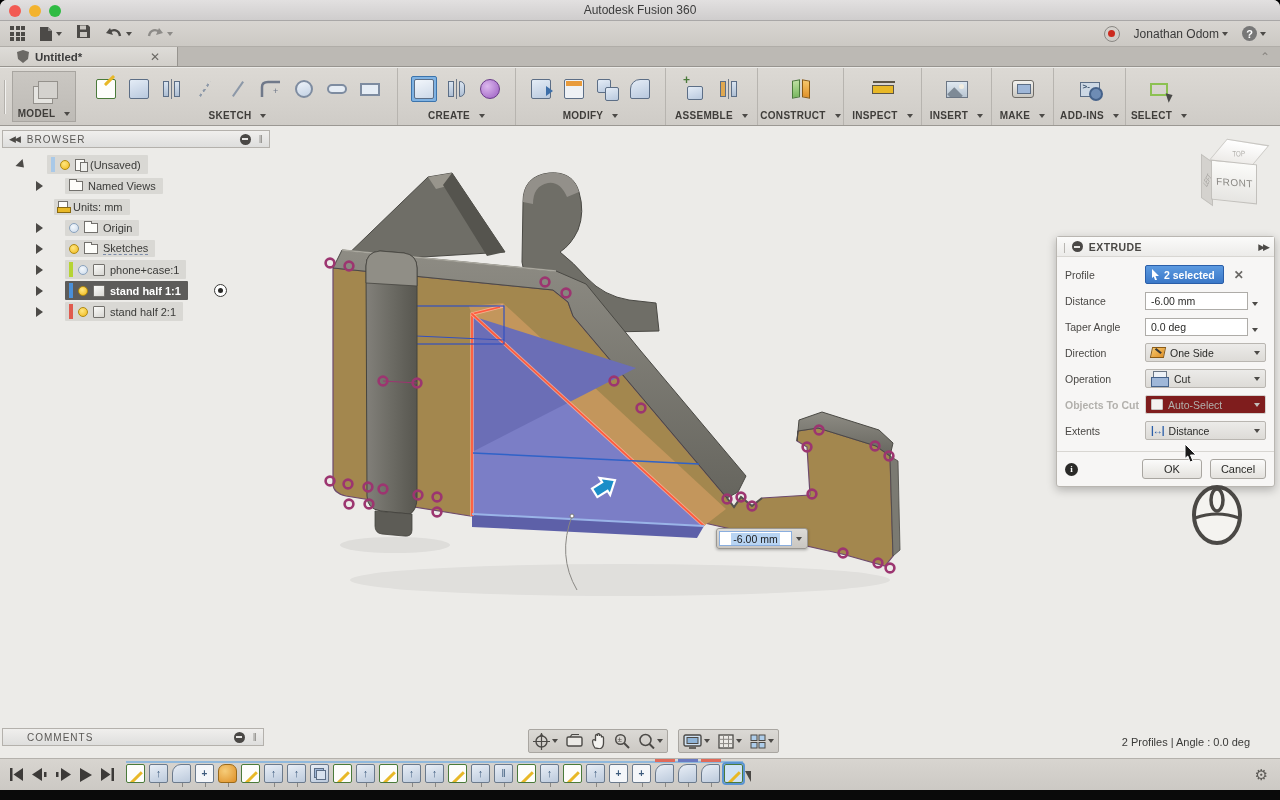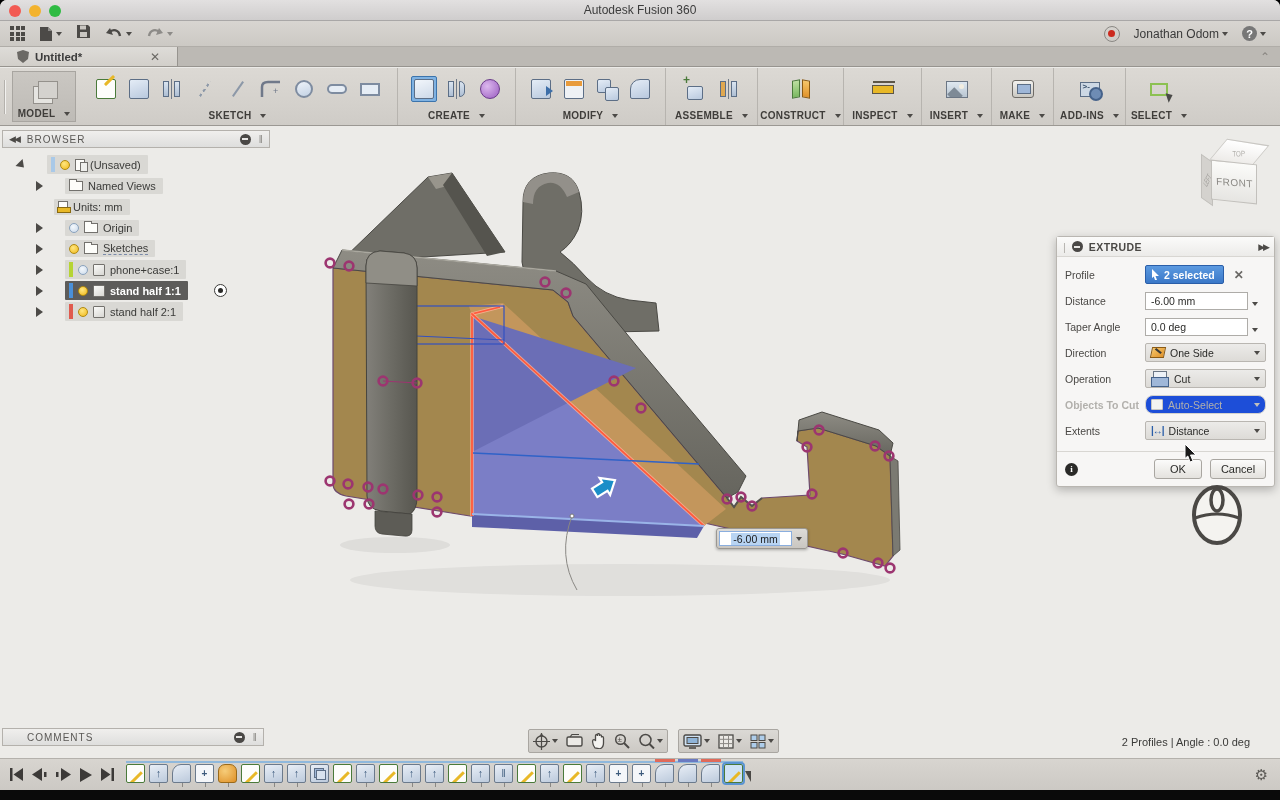--- a/index.html
+++ b/index.html
@@ -151,27 +151,27 @@
   .drow .lbl { width:80px; font-size:10.5px; color:#4a4845; }
   .drow.disabled .lbl { color:#b2b0ac;font-weight:bold; }
   .profile-btn { background:linear-gradient(#5c9ae0,#3a78c8); border:1px solid #2a5ea8; border-radius:2px;
     color:#fff; font-size:10.5px; font-weight:bold; height:19px; display:flex; align-items:center; gap:4px; padding:0 8px 0 5px; }
   .profile-x { margin-left:10px; color:#6a6865; font-size:12px; font-weight:bold; }
   .dinput { width:103px; height:18px; background:#fff; border:1px solid #aeaca8; font-size:10.5px; color:#2a2a28;
     display:flex; align-items:center; padding:0 5px; }
   .ddrop-arrow { margin-left:4px; }
   .dselect { flex:1; height:19px; background:linear-gradient(#ecebe9,#dddbd7); border:1px solid #b9b6b1; border-radius:2px;
     font-size:10.5px; color:#2a2a28; display:flex; align-items:center; gap:5px; padding:0 5px; }
-  .drow.disabled .dselect { background:#1d4ed8; color:#b2b0ac; border-color:#d4d2ce;border-radius:8px; }
+  .drow.disabled .dselect { background:#7f1d1d; color:#b2b0ac; border-color:#d4d2ce; }
   .dlg-foot { border-top:1px solid #d8d6d2; margin-top:6px; padding:7px 8px; display:flex; align-items:center; }
   .info-ic { width:13px; height:13px; border-radius:50%; background:#2a2a28; color:#fff; font-size:9px; font-weight:bold;
     display:flex; align-items:center; justify-content:center; font-family:"Liberation Serif",serif; }
   .btn { height:20px; background:linear-gradient(#fbfbfa,#e4e2de); border:1px solid #a9a6a1; border-radius:3px;
     font-size:11px; color:#2a2a28; display:flex; align-items:center; justify-content:center; }
-  .btn.ok { width:48px; margin-left:auto; }
+  .btn.ok { width:60px; margin-left:auto; }
   .btn.cancel { width:56px; margin-left:8px; }
   .ic-dir{width:14px;height:11px;background:linear-gradient(140deg,#f6c66a,#e0922a);border:1px solid #8a5a14;transform:skewX(-12deg);position:relative;}
   .ic-dir:after{content:"";position:absolute;left:2px;top:2px;width:8px;height:2px;background:#3a3a38;transform:rotate(35deg);}
   .ic-ext{font-size:10px;color:#2a5ea8;font-weight:bold;letter-spacing:-1px;}
   .ic-ghost{width:12px;height:11px;border:1px solid #c8c6c2;background:#f4f3f1;border-radius:1px;}
 
   
   .comments { position:absolute; left:2px; top:602px; width:262px; }
   
   .navbar { position:absolute; left:528px; top:603px; display:flex; gap:10px; }

